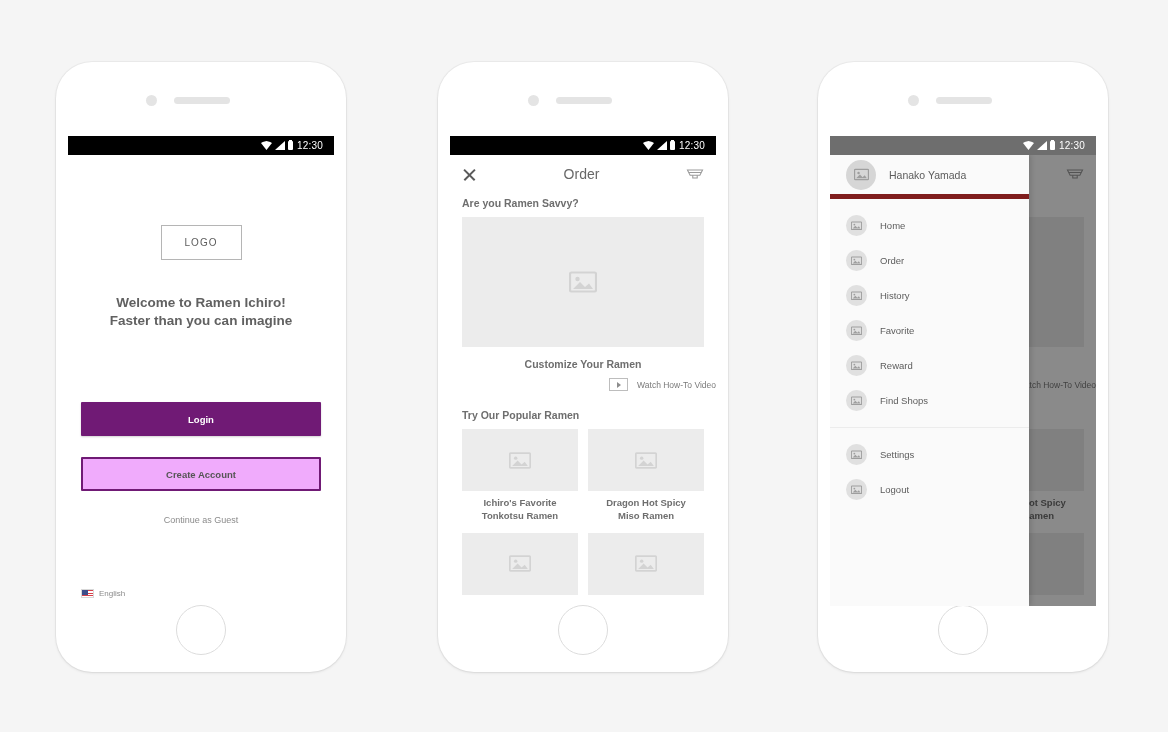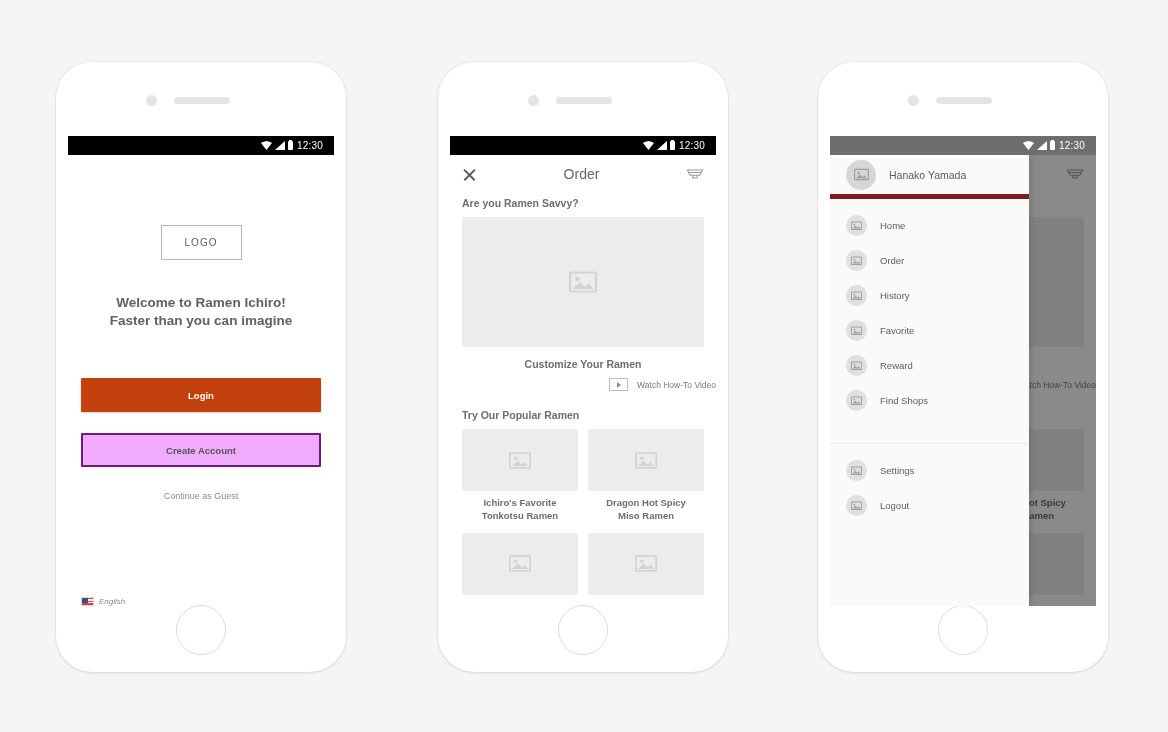--- a/index.html
+++ b/index.html
@@ -153,46 +153,45 @@
     margin-top: 0;
     display: flex;
     align-items: center;
     justify-content: center;
     font-size: 9.5px;
     font-weight: bold;
     box-sizing: border-box;
     border-radius: 1px;
   }
   .btn-primary {
-    background: #c2410c;
+    background: #701a75;
     color: #ffffff;
-    margin-top: 48px;
+    margin-top: 72px;
     box-shadow: 0 1px 2px rgba(0,0,0,.18);
   }
   .btn-outline {
     background: #f0abfc;
     color: #555555;
     border: 2px solid #701a75;
     margin-top: 21px;
   }
   .guest-link {
     margin-top: 24px;
     font-size: 9px;
     color: #8b8b8b;
   }
   .lang {
     position: absolute;
     left: 13px;
-    bottom: 0;
+    bottom: 8px;
     display: flex;
     align-items: flex-end;
     gap: 5px;
     font-size: 8px;
     color: #8b8b8b;
-    font-style: italic;
   }
   .flag {
     width: 13px; height: 9px;
     position: relative;
     overflow: hidden;
     border: .5px solid #d8d8d8;
     box-sizing: border-box;
     background:
       repeating-linear-gradient(to bottom,
         #d8414a 0 1.3px, #ffffff 1.3px 2.6px);
@@ -356,21 +355,21 @@
     align-items: center;
     justify-content: center;
     flex-shrink: 0;
   }
   .avatar .img-ph { width: 15px; height: 13px; }
   .user-name {
     font-size: 10.5px;
     color: #5c5c5c;
   }
   .drawer-list { padding: 9px 0; }
-  .drawer-list.second { border-top: 1px solid #ececec; margin-top: 16px; }
+  .drawer-list.second { border-top: 1px solid #ececec; }
   .d-item {
     height: 35px;
     display: flex;
     align-items: center;
     gap: 13px;
     padding: 0 16px;
     box-sizing: border-box;
   }
   .d-ico {
     width: 21px; height: 21px;

